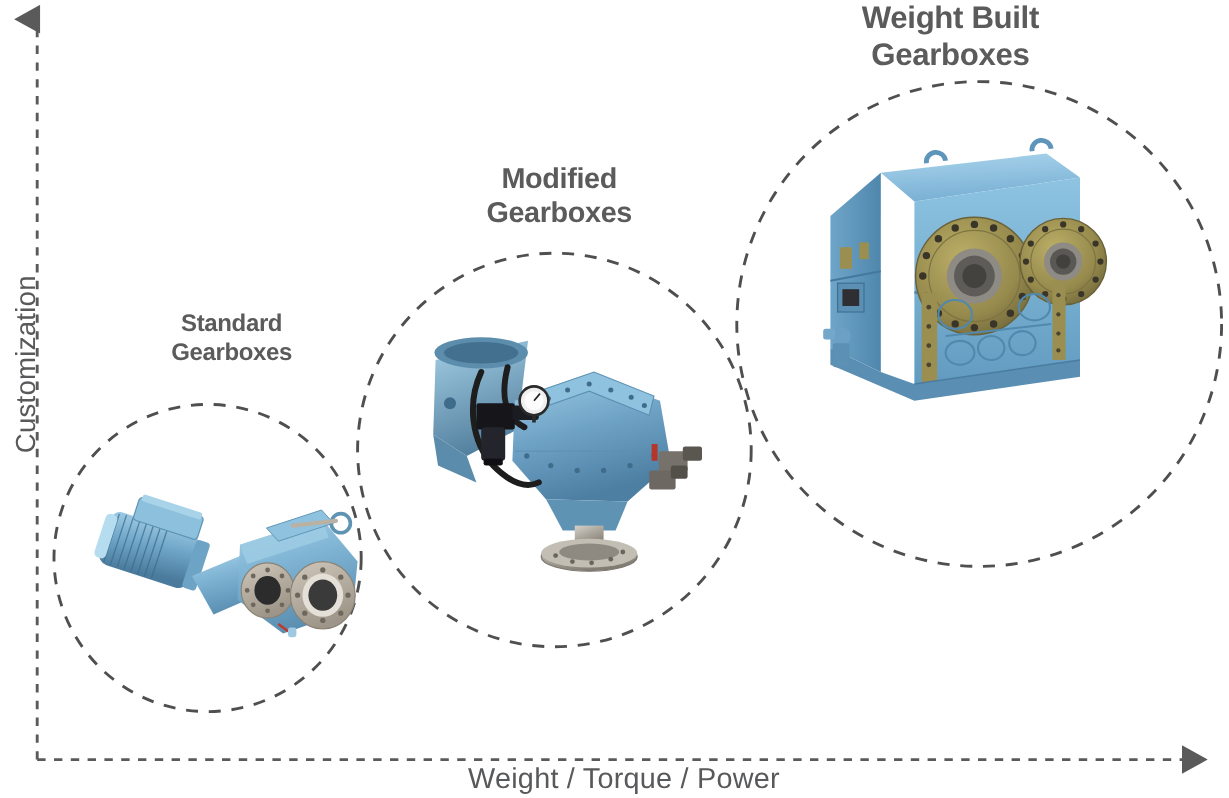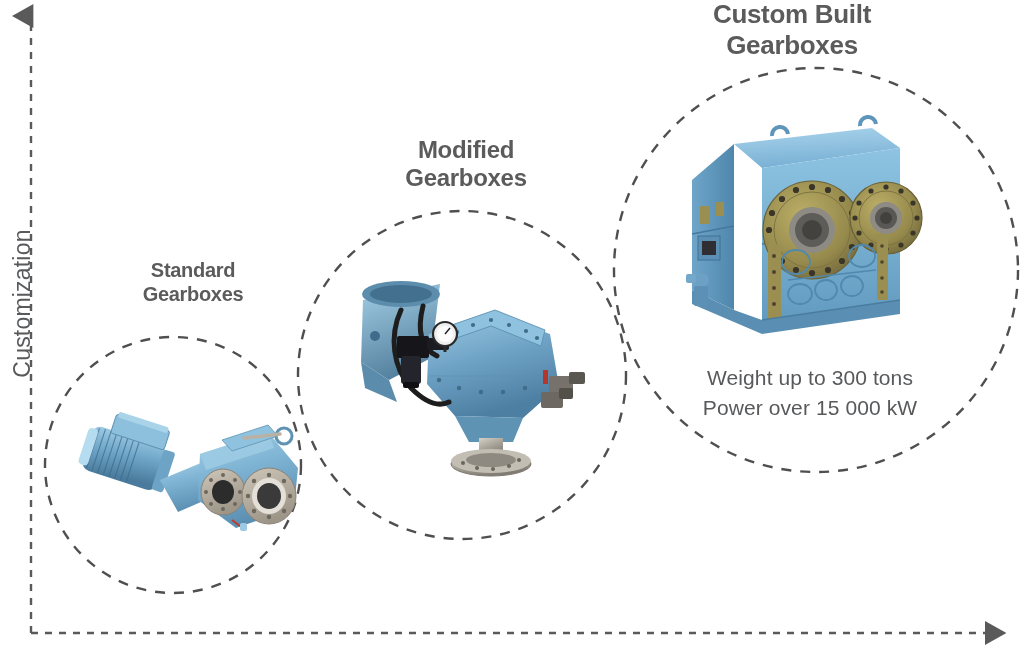--- a/index.html
+++ b/index.html
@@ -355,22 +355,21 @@
       <rect x="10" y="160" width="10" height="9" rx="2" fill="#74a8ca"></rect>
     </g>
   </svg>
 
   <div class="label" id="label-standard">Standard
 Gearboxes</div>
 
   <div class="label" id="label-modified">Modified
 Gearboxes</div>
 
-  <div class="label" id="label-custom">Custom Built
+  <div class="label" id="label-custom">Weight Built
 Gearboxes</div>
 
-  <div id="spec">Weight up to 300 tons
-Power over 15 000 kW</div>
-
+
+  <div id="xlabel">Weight / Torque / Power</div>
 
   <div id="ylabel">Customization</div>
 
 </div>
 
 </body></html>

